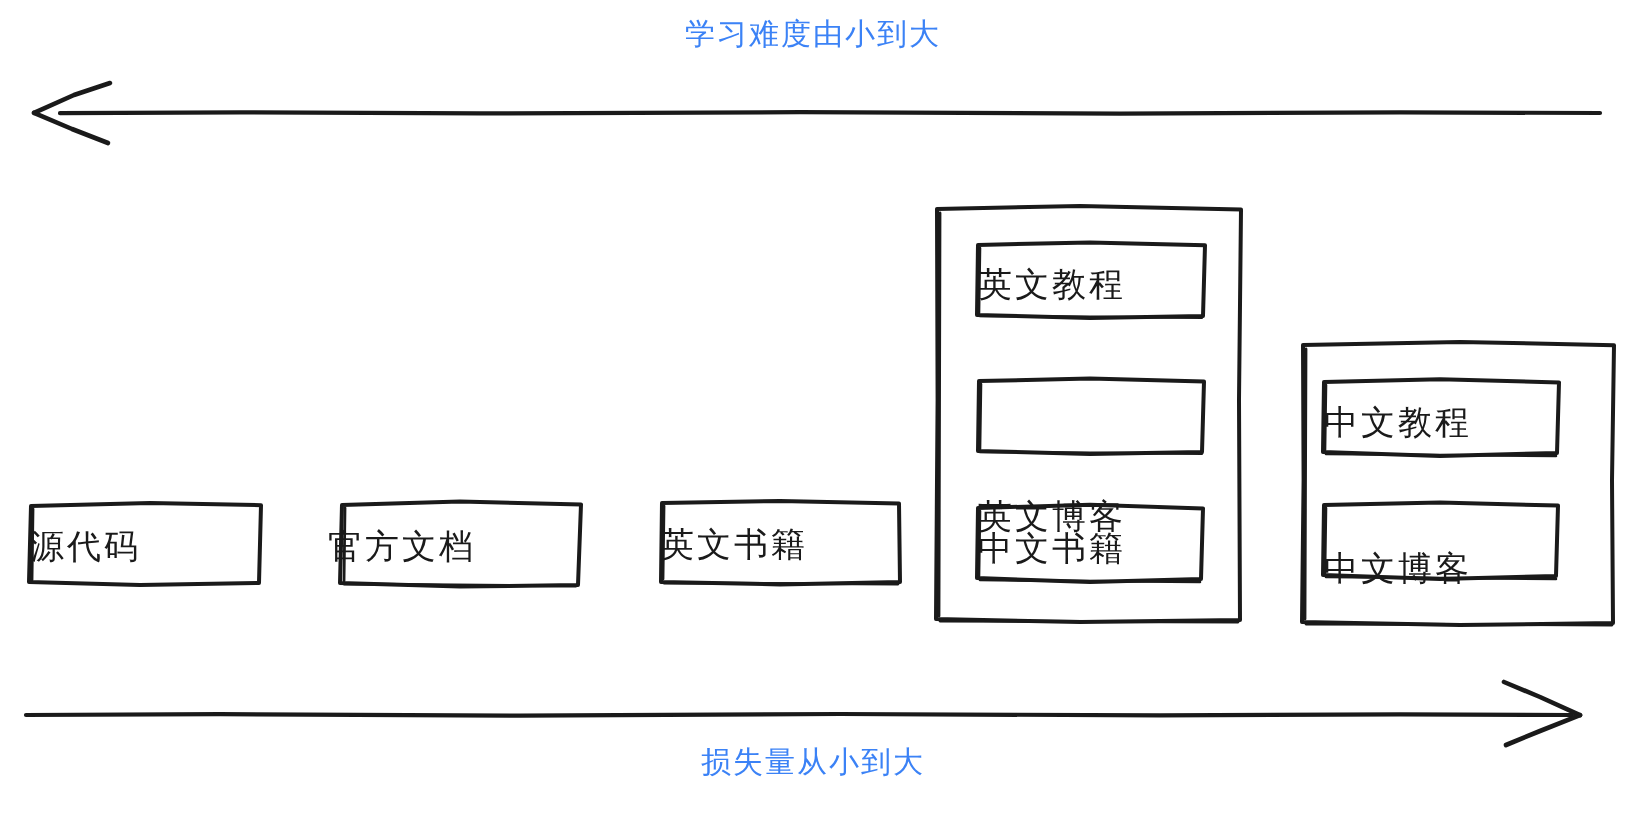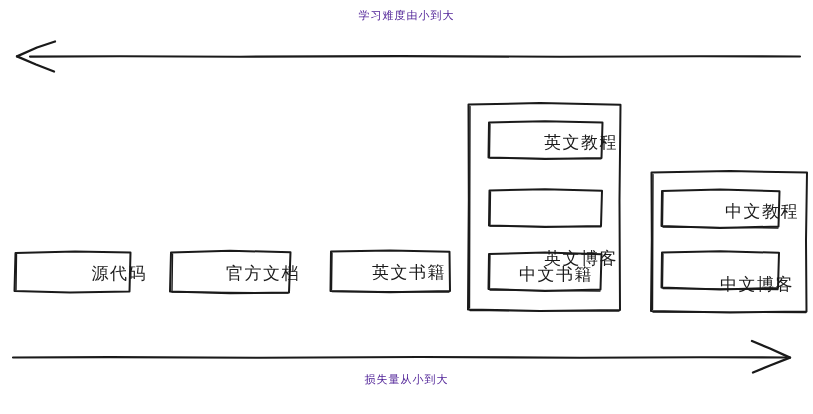--- a/index.html
+++ b/index.html
@@ -20,37 +20,36 @@
     position: absolute;
     left: 0; top: 0;
     width: 813px;
     height: 414px;
   }
 
   .axis-label {
     position: absolute;
     width: 100%;
     text-align: center;
-    font-size: 11px;
+    font-size: 15px;
     letter-spacing: 1px;
-    color: #4c1d95;
+    color: #3b82f6;
     white-space: nowrap;
   }
   #top-label { top: 8px; left: 0; }
   #bottom-label { top: 372px; left: 0; }
 
   .box-text {
     position: absolute;
     font-size: 17px;
     letter-spacing: 1.5px;
     color: #1a1a1a;
     white-space: nowrap;
-    text-align: right;
+    text-align: left;
     pointer-events: none;
-    padding-left: 16px;
   }
 </style>
 </head>
 <body>
 
 <svg id="canvas" viewBox="0 0 813 414" xmlns="http://www.w3.org/2000/svg">
 
   <g>
     <path d="M 800 56.5 L 700 56.2 L 560 56.8 L 400 56.1 L 240 56.7 L 120 56.2 L 30 56.6" fill="none" stroke="#1a1a1a" stroke-width="2.1" stroke-linecap="round"></path>
     <path d="M 17 56.4 L 37 47.5 L 55 41.5" fill="none" stroke="#1a1a1a" stroke-width="2.3" stroke-linecap="round" stroke-linejoin="round"></path>

